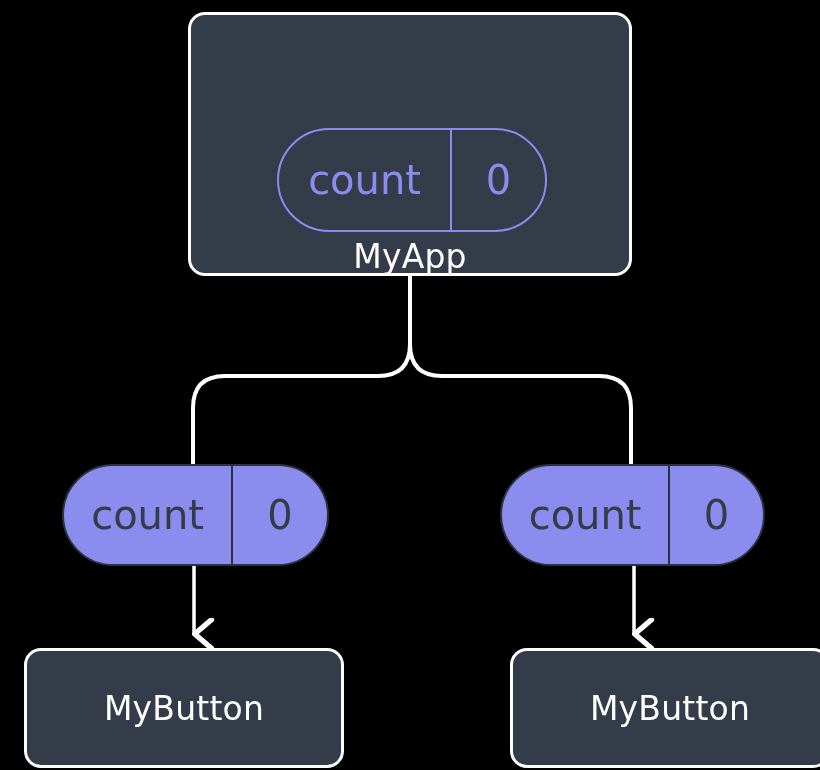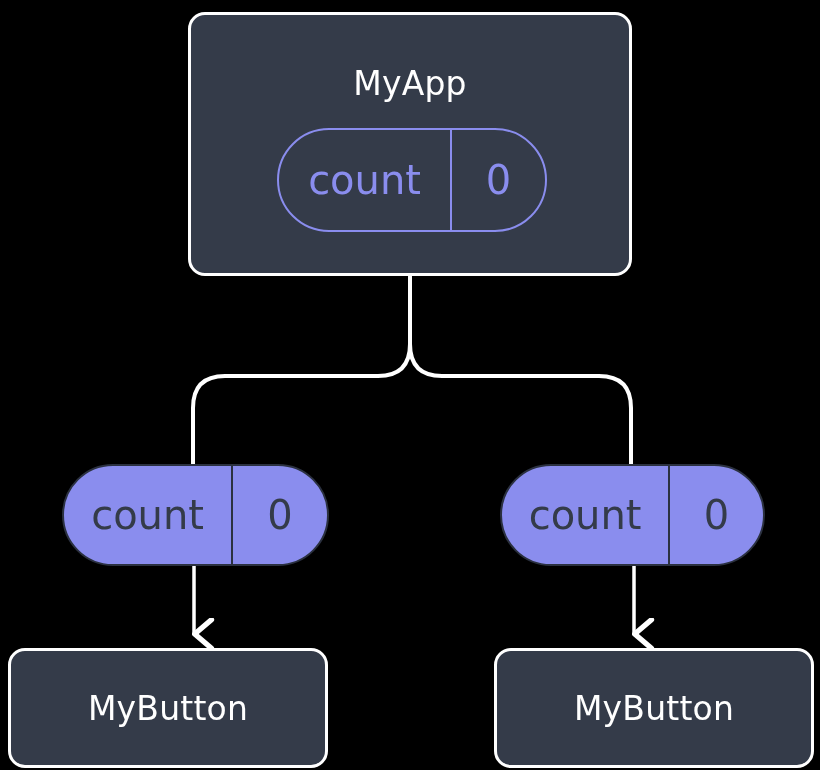--- a/index.html
+++ b/index.html
@@ -49,30 +49,31 @@
     letter-spacing: 0.2px;
     white-space: nowrap;
   }
 
   
   #box-myapp {
     left: 188px;
     top: 12px;
     width: 444px;
     height: 264px;
-    justify-content: flex-start;
+    justify-content: flex-end;
   }
   #box-myapp .comp-title {
     margin-top: 52px;
   }
 
   
   .leaf-box {
     height: 120px;
     justify-content: center;
+    margin-left: 16px;
   }
   #box-mybutton-left {
     left: 8px;
     top: 648px;
     width: 320px;
   }
   #box-mybutton-right {
     left: 494px;
     top: 648px;
     width: 320px;

